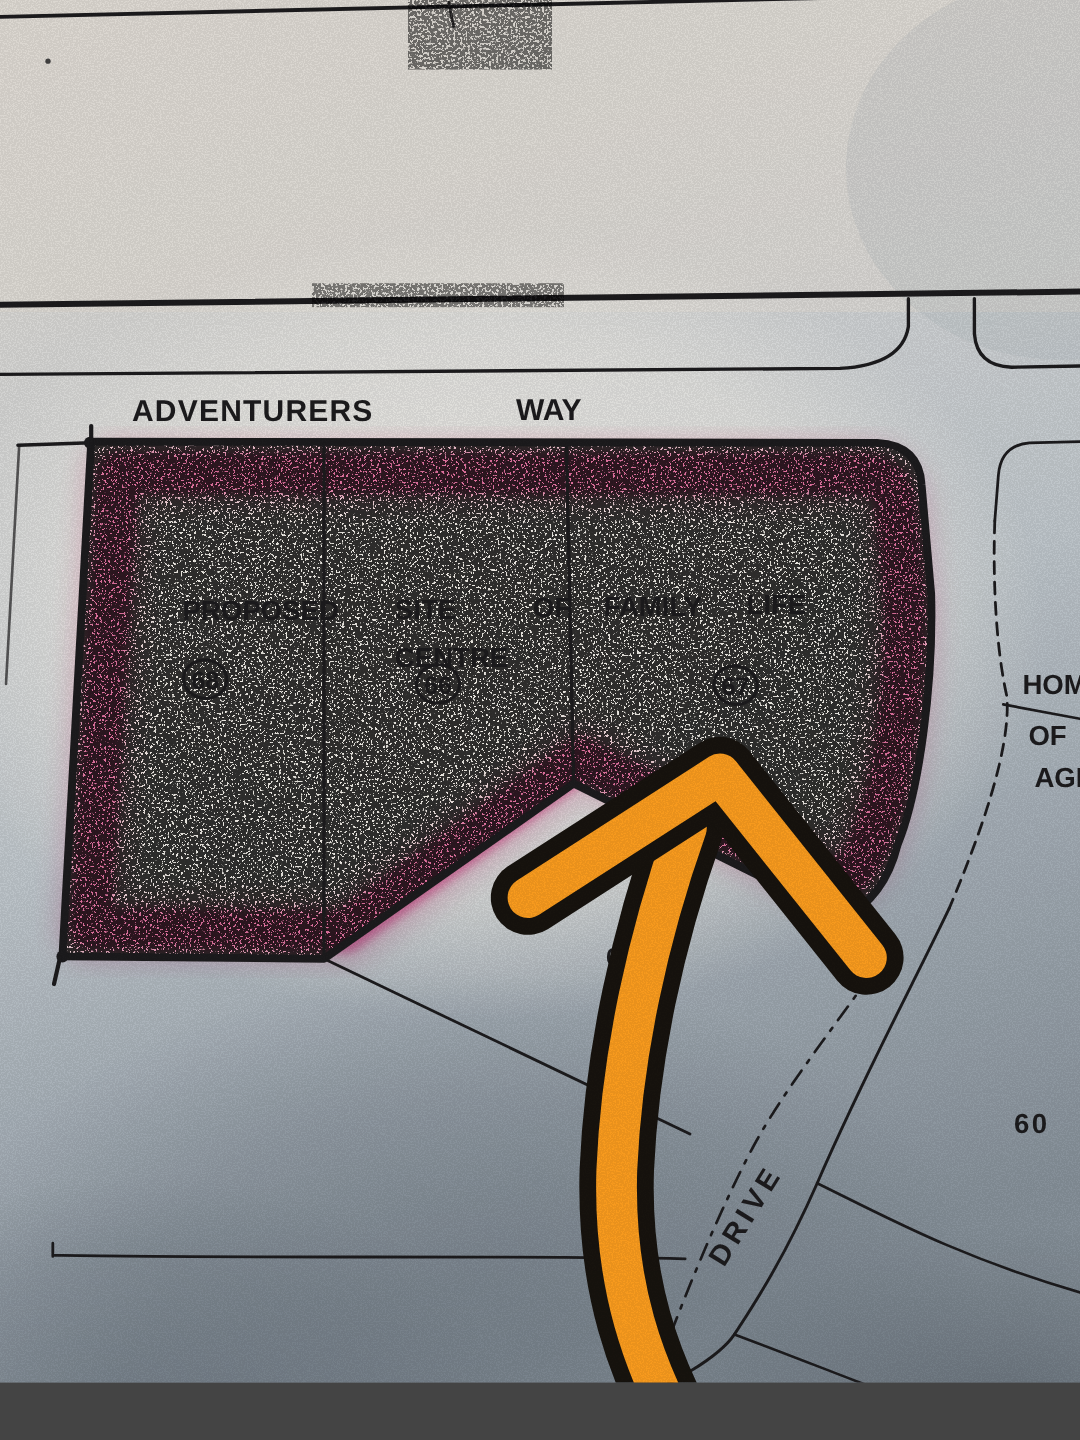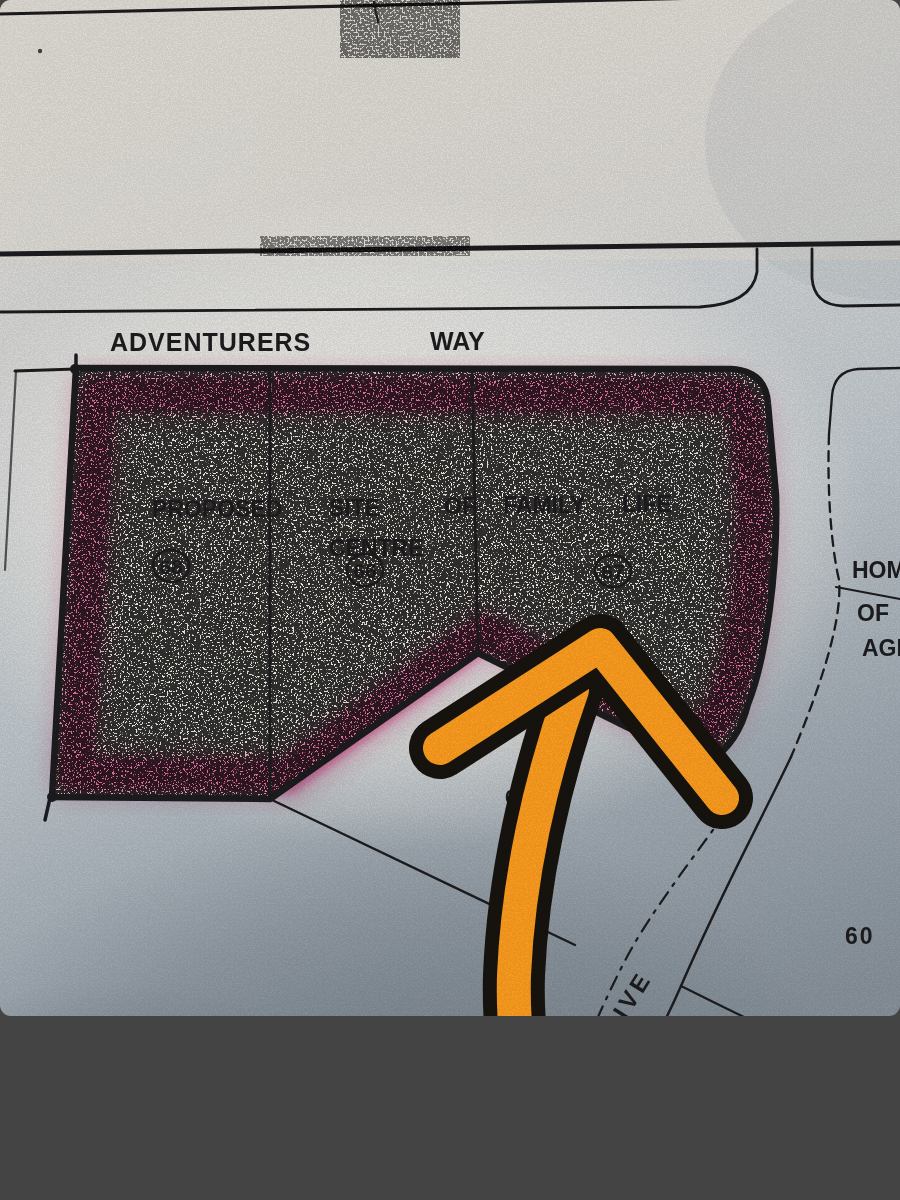--- a/index.html
+++ b/index.html
@@ -1,17 +1,17 @@
 <!DOCTYPE html>
 <html><head>
 <meta charset="utf-8">
 <style>
   html,body{margin:0;padding:0;background:#444;}
-  .stage{width:900px;height:1016px;position:relative;overflow:hidden;margin:0 auto;
-         font-family:"Liberation Sans", sans-serif;border-radius:11px;}
+  .stage{width:900px;height:1152px;position:relative;overflow:hidden;margin:0 auto;
+         font-family:"Liberation Sans", sans-serif;}
   svg{display:block}
   .t{font-family:"Liberation Sans","DejaVu Sans",sans-serif;
      font-weight:700;fill:#1c1b1d;}
   .ink{stroke:#1c1b1d;fill:none;stroke-linecap:round;stroke-linejoin:round;}
 </style>
 </head>
 <body>
 
 <div class="stage">
 <svg viewBox="0 0 900 1200" width="900" height="1200" xmlns="http://www.w3.org/2000/svg">

